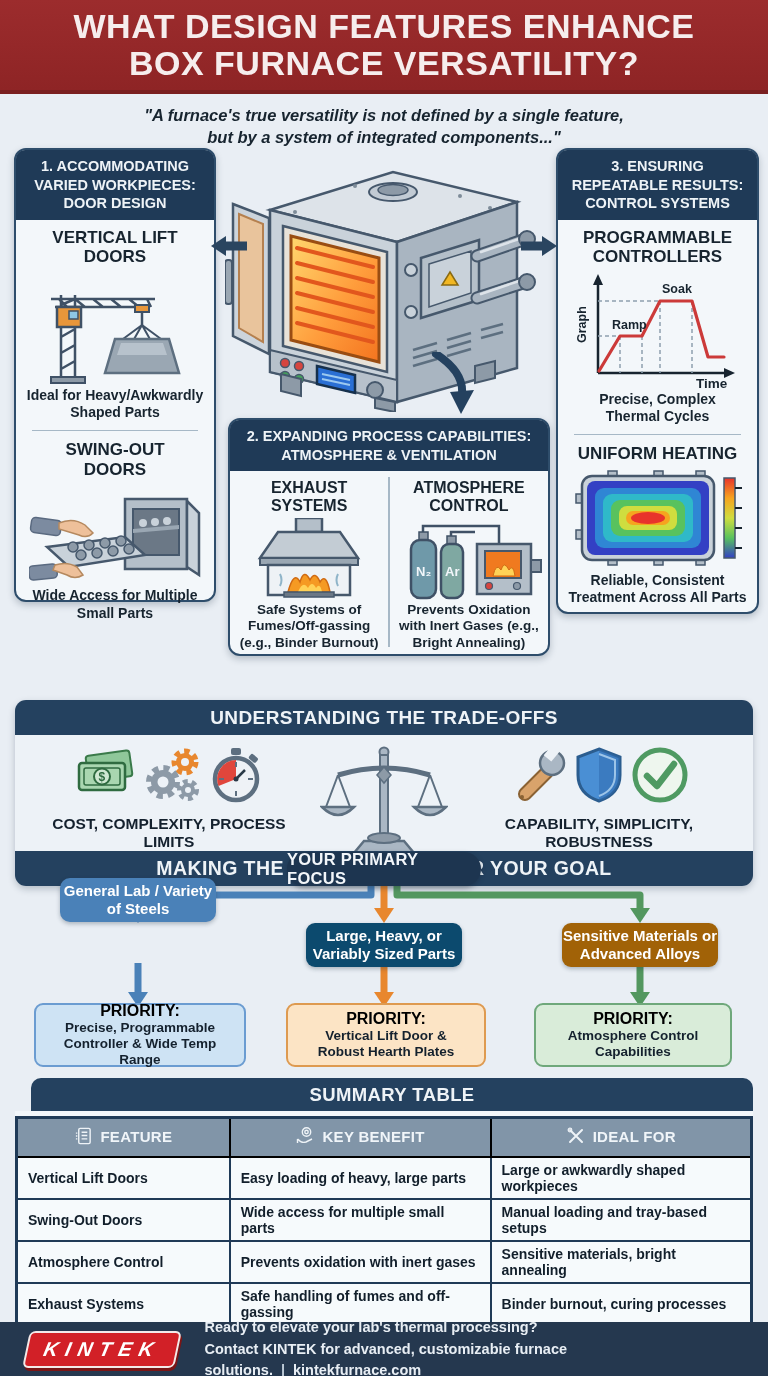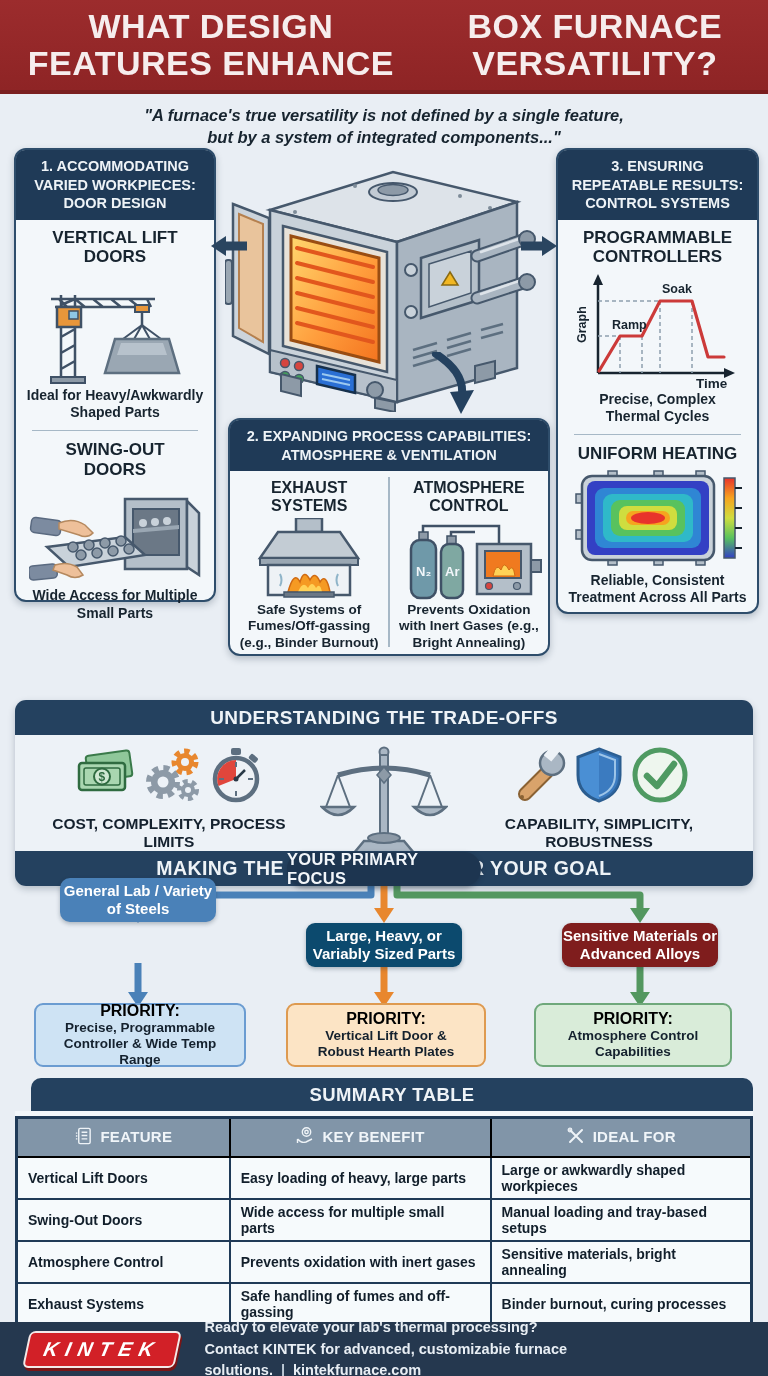--- a/index.html
+++ b/index.html
@@ -2,21 +2,21 @@
 <html><head>
 <meta charset="utf-8">
 <style>
   html,body{margin:0;padding:0;background:#cfd8e0;}
   .page{position:relative;width:768px;height:1376px;background:#e9eef4;
         font-family:"Liberation Sans",sans-serif;overflow:hidden;margin:0 auto;}
   .abs{position:absolute;}
 
   
   .hdr{left:0;top:0;width:768px;height:90px;background:linear-gradient(180deg,#9c2c2d,#8e2425);
-       border-bottom:4px solid #7a1f20;display:flex;flex-direction:row;justify-content:center;align-items:center;}
+       border-bottom:4px solid #7a1f20;display:flex;flex-direction:column;justify-content:center;align-items:center;}
   .hdr-line{color:#f6eded;font-weight:bold;font-size:34px;line-height:1.1;letter-spacing:.5px;text-align:center;}
 
   
   .quote{left:0;top:104px;width:768px;text-align:center;font-style:italic;font-weight:bold;
          font-size:16.5px;color:#17242f;line-height:1.35;}
 
   
   .card{background:#f3f7fa;border:2.5px solid #2e4d6b;border-radius:12px;
         box-shadow:0 3px 7px rgba(25,45,65,.25);}
   .card-head{background:#1f3a57;color:#eef3f7;font-weight:bold;text-align:center;
@@ -454,21 +454,21 @@
     <g stroke="#53975f" stroke-width="7" fill="none" stroke-linejoin="round">
       <path d="M397,38 V49 H640 V62"></path>
         <path d="M640,117 V146"></path>
     </g>
     <polygon points="630,62 650,62 640,77" fill="#53975f"></polygon>
     <polygon points="630,146 650,146 640,161" fill="#53975f"></polygon>
   </svg>
 
   <div class="abs flow-label" style="left:60px;top:878px;width:156px;background:#4a81b8;border-radius:10px;">General Lab / Variety of Steels</div>
   <div class="abs flow-label" style="left:306px;top:923px;width:156px;background:#0c4a6e;">Large, Heavy, or Variably Sized Parts</div>
-  <div class="abs flow-label" style="left:562px;top:923px;width:156px;background:#7f1d1d;">Sensitive Materials or Advanced Alloys</div>
+  <div class="abs flow-label" style="left:562px;top:923px;width:156px;background:#a16207;">Sensitive Materials or Advanced Alloys</div>
 
   <div class="abs prio" style="left:34px;top:1003px;width:208px;background:#cee3f4;border-color:#6b9cd1;">
     <div class="prio-t">PRIORITY:</div>
     <div class="prio-x" style="max-width:195px;">Precise, Programmable Controller &amp; Wide Temp Range</div>
   </div>
   <div class="abs prio" style="left:286px;top:1003px;width:196px;background:#fce4c5;border-color:#de9a50;">
     <div class="prio-t">PRIORITY:</div>
     <div class="prio-x" style="max-width:165px;">Vertical Lift Door &amp; Robust Hearth Plates</div>
   </div>
   <div class="abs prio" style="left:534px;top:1003px;width:194px;background:#d9ecd9;border-color:#6fa87b;">

